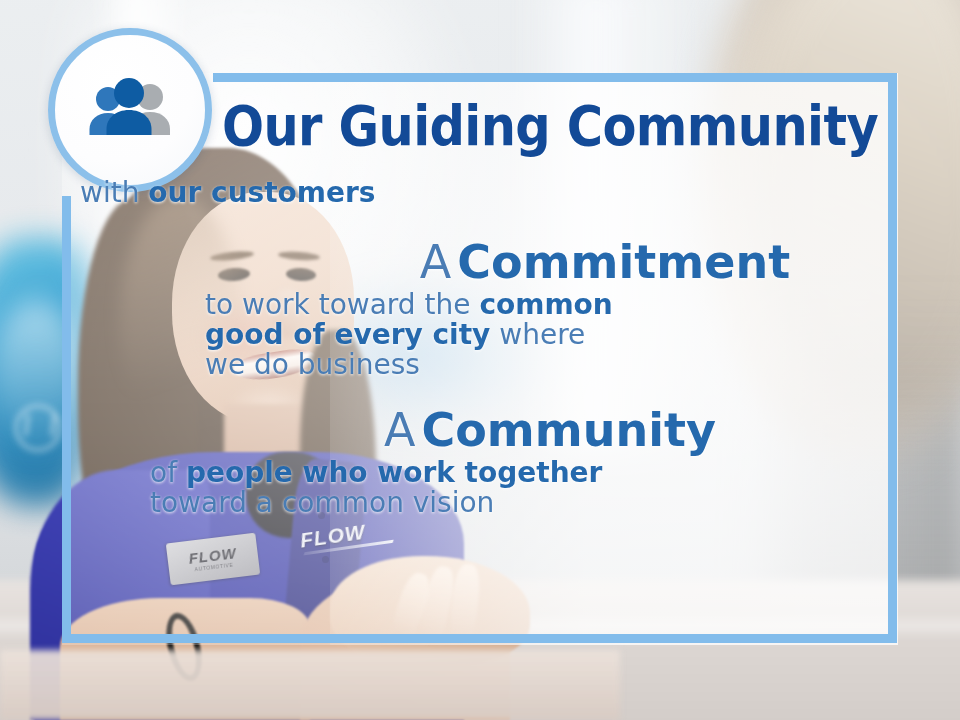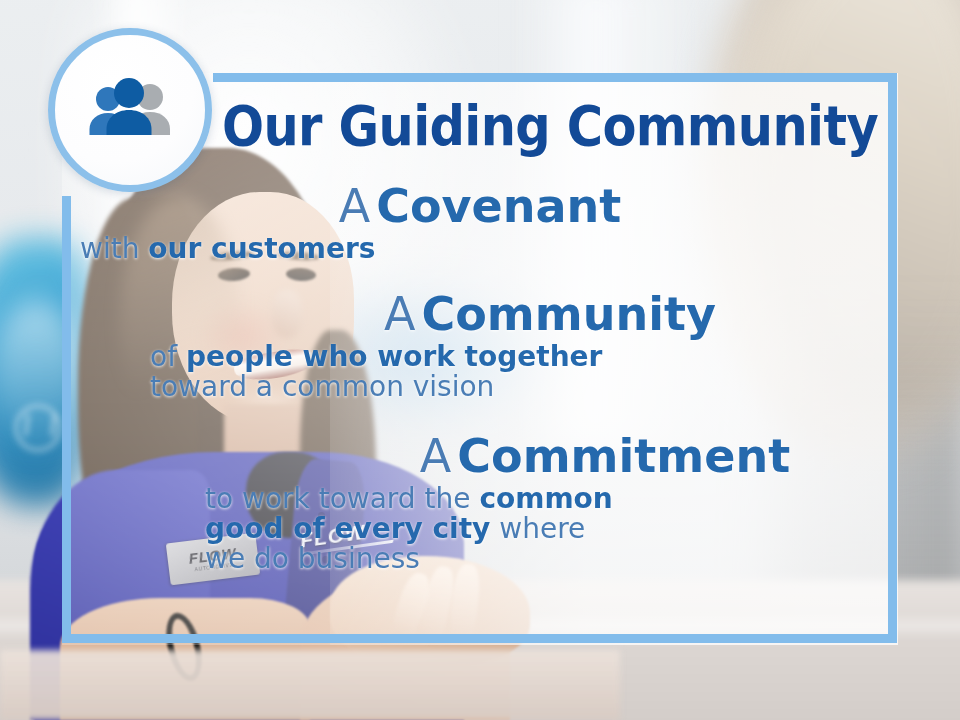--- a/index.html
+++ b/index.html
@@ -405,43 +405,40 @@
           <path d="M45 33c-13.5 0-22.5 8.5-22.5 19v6h45v-6c0-10.5-9-19-22.5-19z"></path>
         </g>
       </svg>
     </span>
   </div>
 
   <div class="headline" style="color: rgb(19, 74, 151);">Our Guiding Community</div>
 
   <div class="principles">
     <div class="principle" id="blk-0">
-      <div class="p-title">
-        <span class="art">A</span><span class="word" style="color: rgb(37, 105, 173);">Covenant</span>
-      </div>
       <div class="p-sub" id="sub-0" style="color: rgb(74, 125, 181);">
           <div><span>with </span><b style="color: rgb(37, 105, 173);">our customers</b></div>
-        </div>
-    </div>
-
-    <div class="principle" id="blk-1">
-      <div class="p-title">
-        <span class="art">A</span><span class="word" style="color: rgb(37, 105, 173);">Community</span>
-      </div>
-      <div class="p-sub" id="sub-1" style="color: rgb(74, 125, 181);">
-          <div><span>of </span><b style="color: rgb(37, 105, 173);">people who work together</b></div>
-          <div><span>toward a common vision</span></div>
         </div>
     </div>
 
     <div class="principle" id="blk-2">
       <div class="p-title">
         <span class="art">A</span><span class="word" style="color: rgb(37, 105, 173);">Commitment</span>
       </div>
       <div class="p-sub" id="sub-2" style="color: rgb(74, 125, 181);">
           <div><span>to work toward the </span><b style="color: rgb(37, 105, 173);">common</b></div>
           <div><b style="color: rgb(37, 105, 173);">good of every city</b><span> where</span></div>
           <div><span>we do business</span></div>
         </div>
     </div>
+
+    <div class="principle" id="blk-1">
+      <div class="p-title">
+        <span class="art">A</span><span class="word" style="color: rgb(37, 105, 173);">Community</span>
+      </div>
+      <div class="p-sub" id="sub-1" style="color: rgb(74, 125, 181);">
+          <div><span>of </span><b style="color: rgb(37, 105, 173);">people who work together</b></div>
+          <div><span>toward a common vision</span></div>
+        </div>
+    </div>
   </div>
 
 </div>
 
 </body></html>

